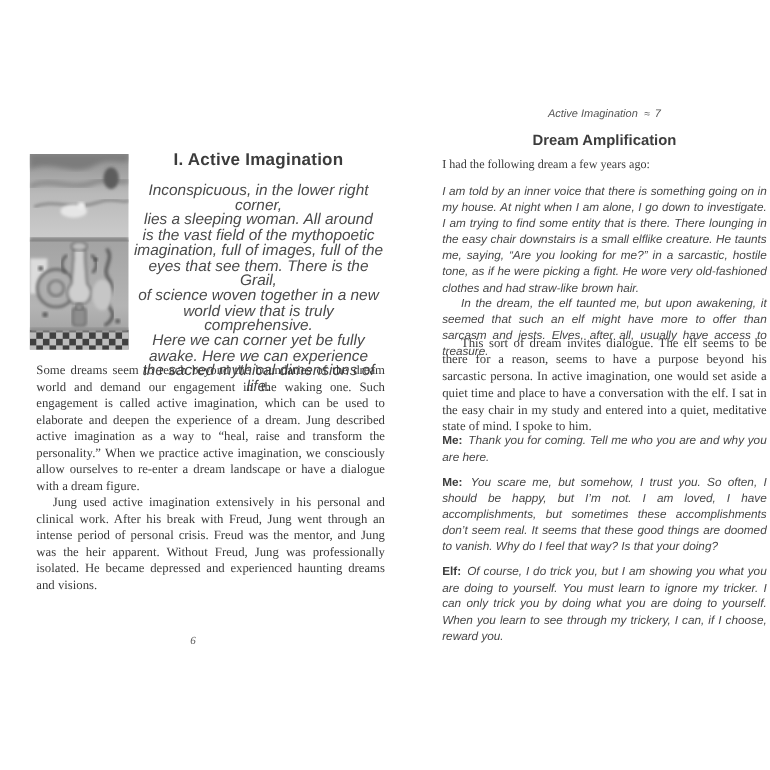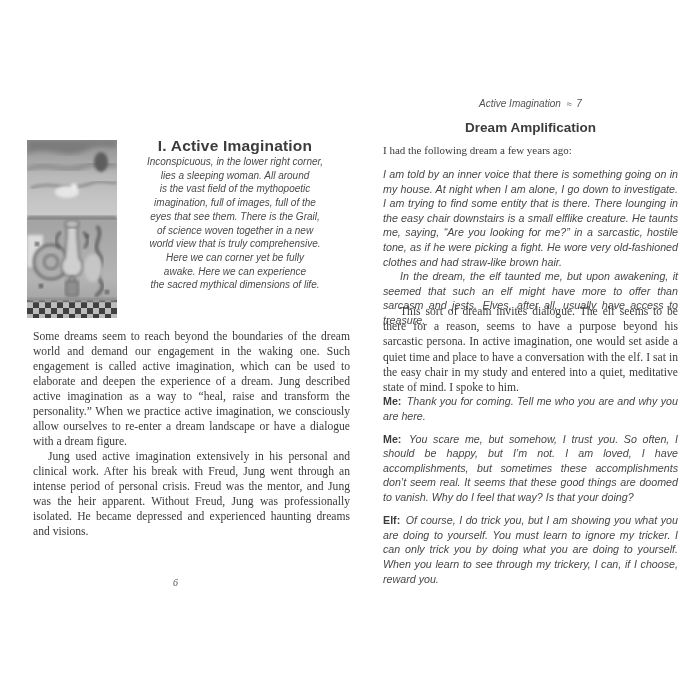--- a/index.html
+++ b/index.html
@@ -4,31 +4,31 @@
 <style>
   html,body{margin:0;padding:0;background:#ffffff;}
   #spread{position:relative;width:700px;height:700px;background:#ffffff;overflow:hidden;
           font-family:"Liberation Serif",serif;color:#3a3a3a;}
 
   
   .artwork{position:absolute;left:27px;top:140px;width:90px;height:178px;}
   .left-head{position:absolute;left:118px;top:137px;width:234px;text-align:center;}
   .chapter-title{font-family:"Liberation Sans",sans-serif;font-weight:700;
                  font-size:15.5px;letter-spacing:.2px;color:#3c3c3c;}
-  .intro{font-family:"Liberation Sans",sans-serif;font-style:italic;
-         font-size:10px;line-height:13.7px;color:#4a4a4a;}
+  .intro{margin-top:11px;font-family:"Liberation Sans",sans-serif;font-style:italic;
+         font-size:14px;line-height:13.7px;color:#4a4a4a;}
   .left-body{position:absolute;left:33px;top:329px;width:317px;
              font-size:11.6px;line-height:15px;text-align:justify;}
   .left-body p{margin:0;}
   .left-body p + p{text-indent:15px;}
   .left-folio{position:absolute;left:33px;top:577px;width:285px;text-align:center;
               font-style:italic;font-size:10px;color:#555;}
 
   
-  .rcol{position:absolute;left:383px;width:295px;}
+  .rcol{position:absolute;left:402px;width:295px;}
   .running-header{top:98px;text-align:center;font-family:"Liberation Sans",sans-serif;
                   font-style:italic;font-size:10px;color:#535353;}
   .running-header .orn{font-size:9px;letter-spacing:-1px;padding:0 3px;}
   .section-title{top:120px;text-align:center;font-family:"Liberation Sans",sans-serif;
                  font-weight:700;font-size:13.5px;color:#3c3c3c;}
   .lead-in{top:144px;font-size:11px;}
   .dream{top:167px;font-family:"Liberation Sans",sans-serif;font-style:italic;
          font-size:10.7px;line-height:14.6px;text-align:justify;color:#474747;}
   .dream p{margin:0;}
   .dream p + p{text-indent:17px;}

